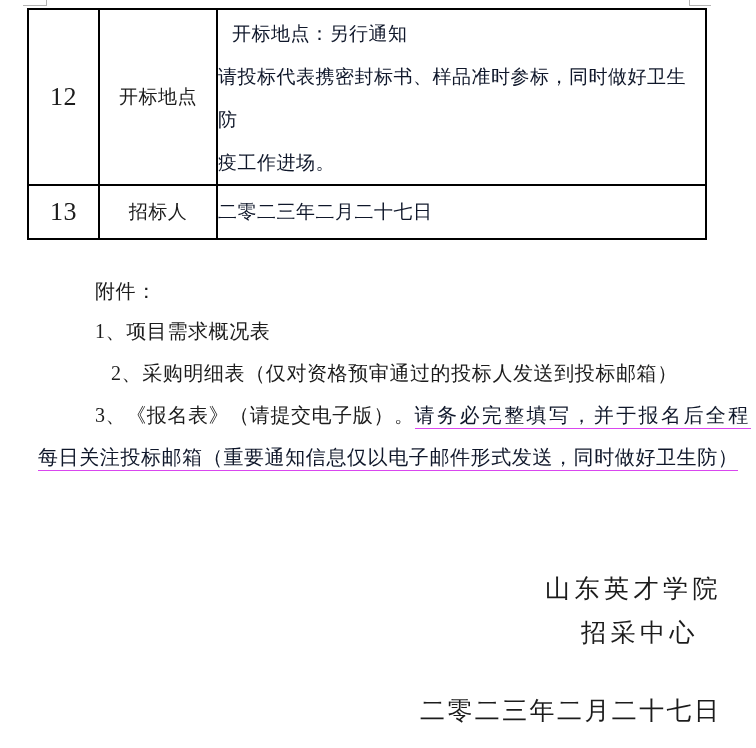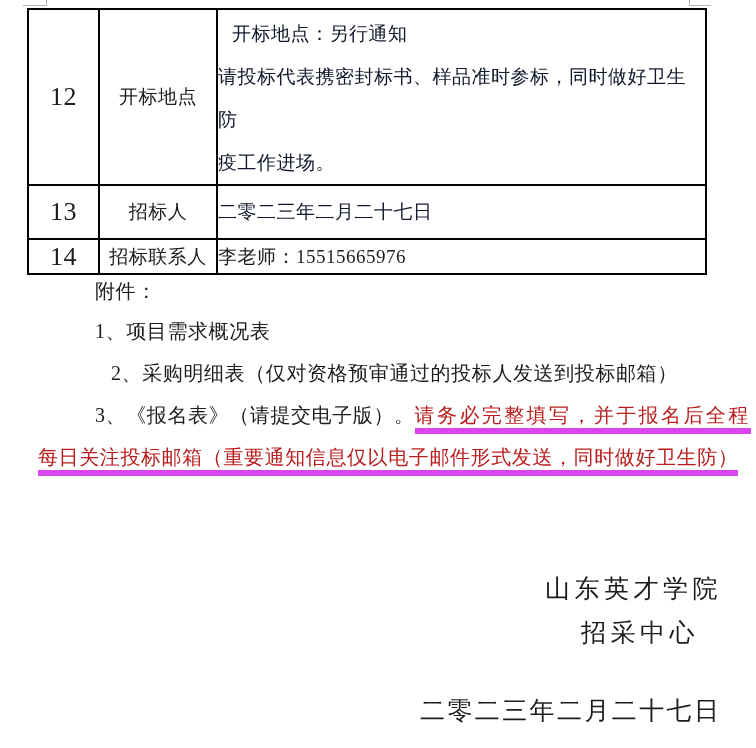--- a/index.html
+++ b/index.html
@@ -74,22 +74,22 @@
     letter-spacing: 0.6px;
     white-space: nowrap;
   }
   .attach-heading { left: 95px; top: 278px; }
   .attach-item1   { left: 95px; top: 318px; }
   .attach-item2   { left: 95px; top: 360px; margin-left: 16px; }
   .attach-item3   { left: 95px; top: 402px; }
   .attach-item3b  { left: 38px; top: 444px; }
 
   .red-underline {
-    color: #b91c1c;
-    border-bottom: 6px solid #d946ef;
+    color: #0f172a;
+    border-bottom: 1px solid #d946ef;
     padding-bottom: 2px;
   }
   .attach-item3 .red-underline { letter-spacing: 2.4px; }
 
   
   .sig {
     position: absolute;
     font-size: 25px;
     white-space: nowrap;
   }
@@ -114,25 +114,20 @@
         <div>请投标代表携密封标书、样品准时参标，同时做好卫生防</div>
         <div>疫工作进场。</div>
       </div>
     </td>
   </tr>
   <tr class="r-13">
     <td class="c-num">13</td>
     <td class="c-label">招标人</td>
     <td class="c-content red">二零二三年二月二十七日</td>
   </tr>
-  <tr class="r-14">
-    <td class="c-num">14</td>
-    <td class="c-label">招标联系人</td>
-    <td class="c-content">李老师：15515665976</td>
-  </tr>
 </tbody>
   </table>
 
 <div class="bodyline attach-heading">附件：</div>
 <div class="bodyline attach-item1">1、项目需求概况表</div>
 <div class="bodyline attach-item2">2、采购明细表（仅对资格预审通过的投标人发送到投标邮箱）</div>
 <div class="bodyline attach-item3"><span>3、《报名表》（请提交电子版）。</span><span class="red-underline">请务必完整填写，并于报名后全程</span></div>
 <div class="bodyline attach-item3b"><span class="red-underline">每日关注投标邮箱（重要通知信息仅以电子邮件形式发送，同时做好卫生防）</span></div>
 
 <div class="sig sig-org">山东英才学院</div>

